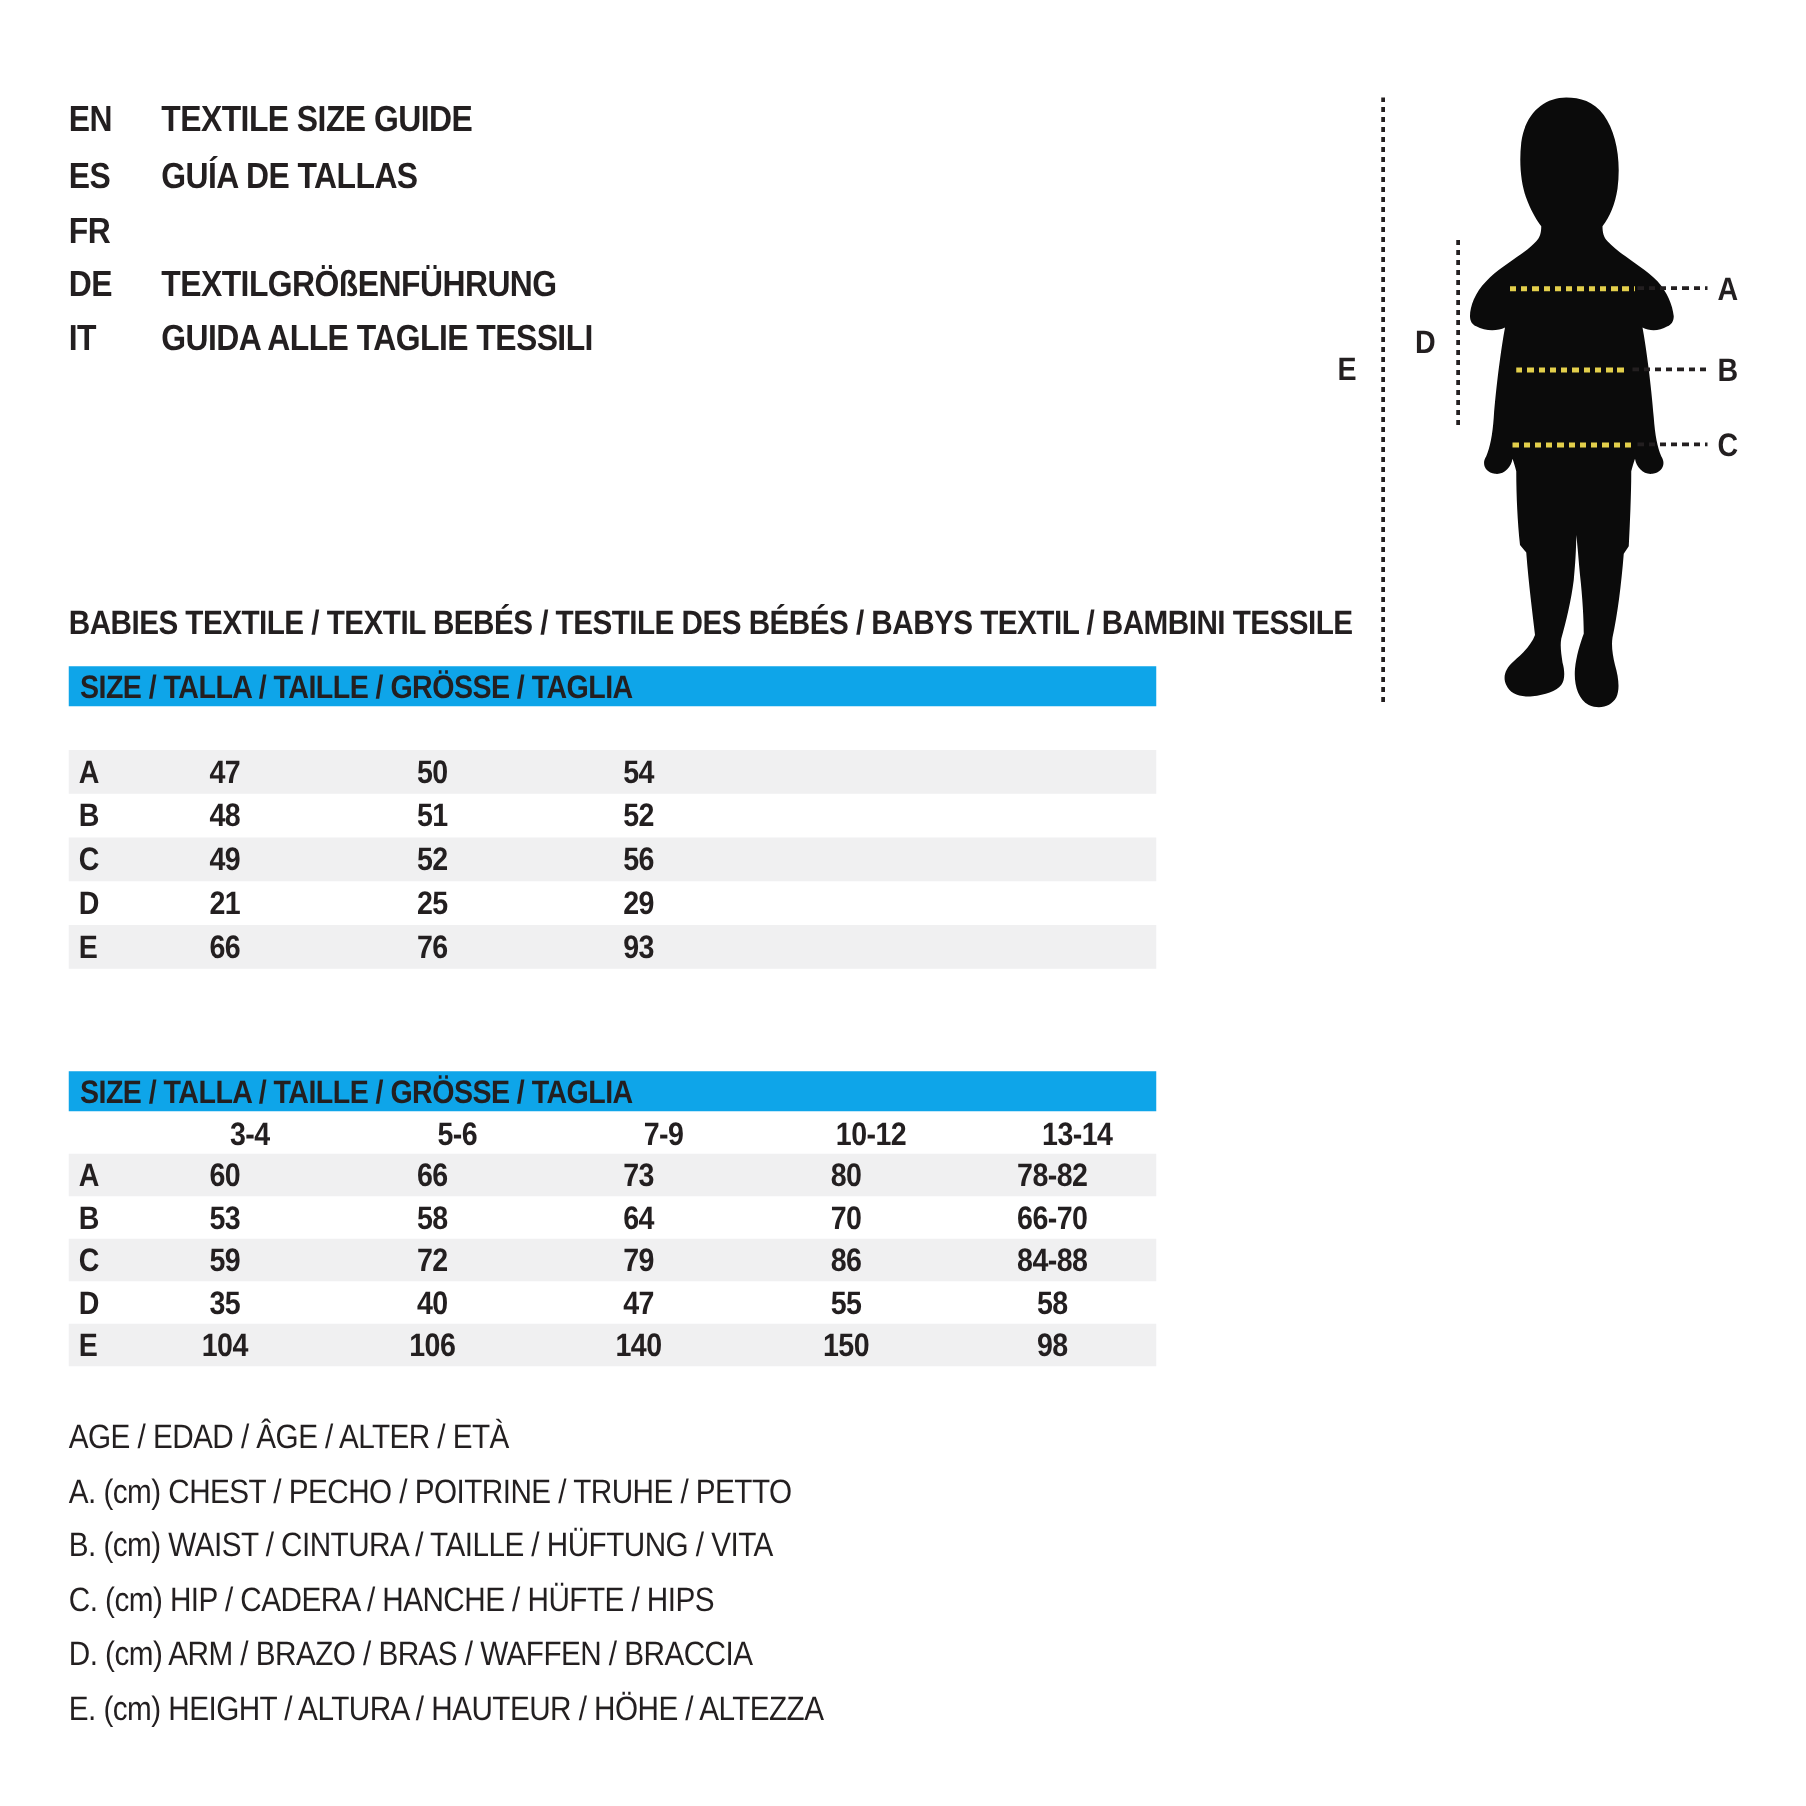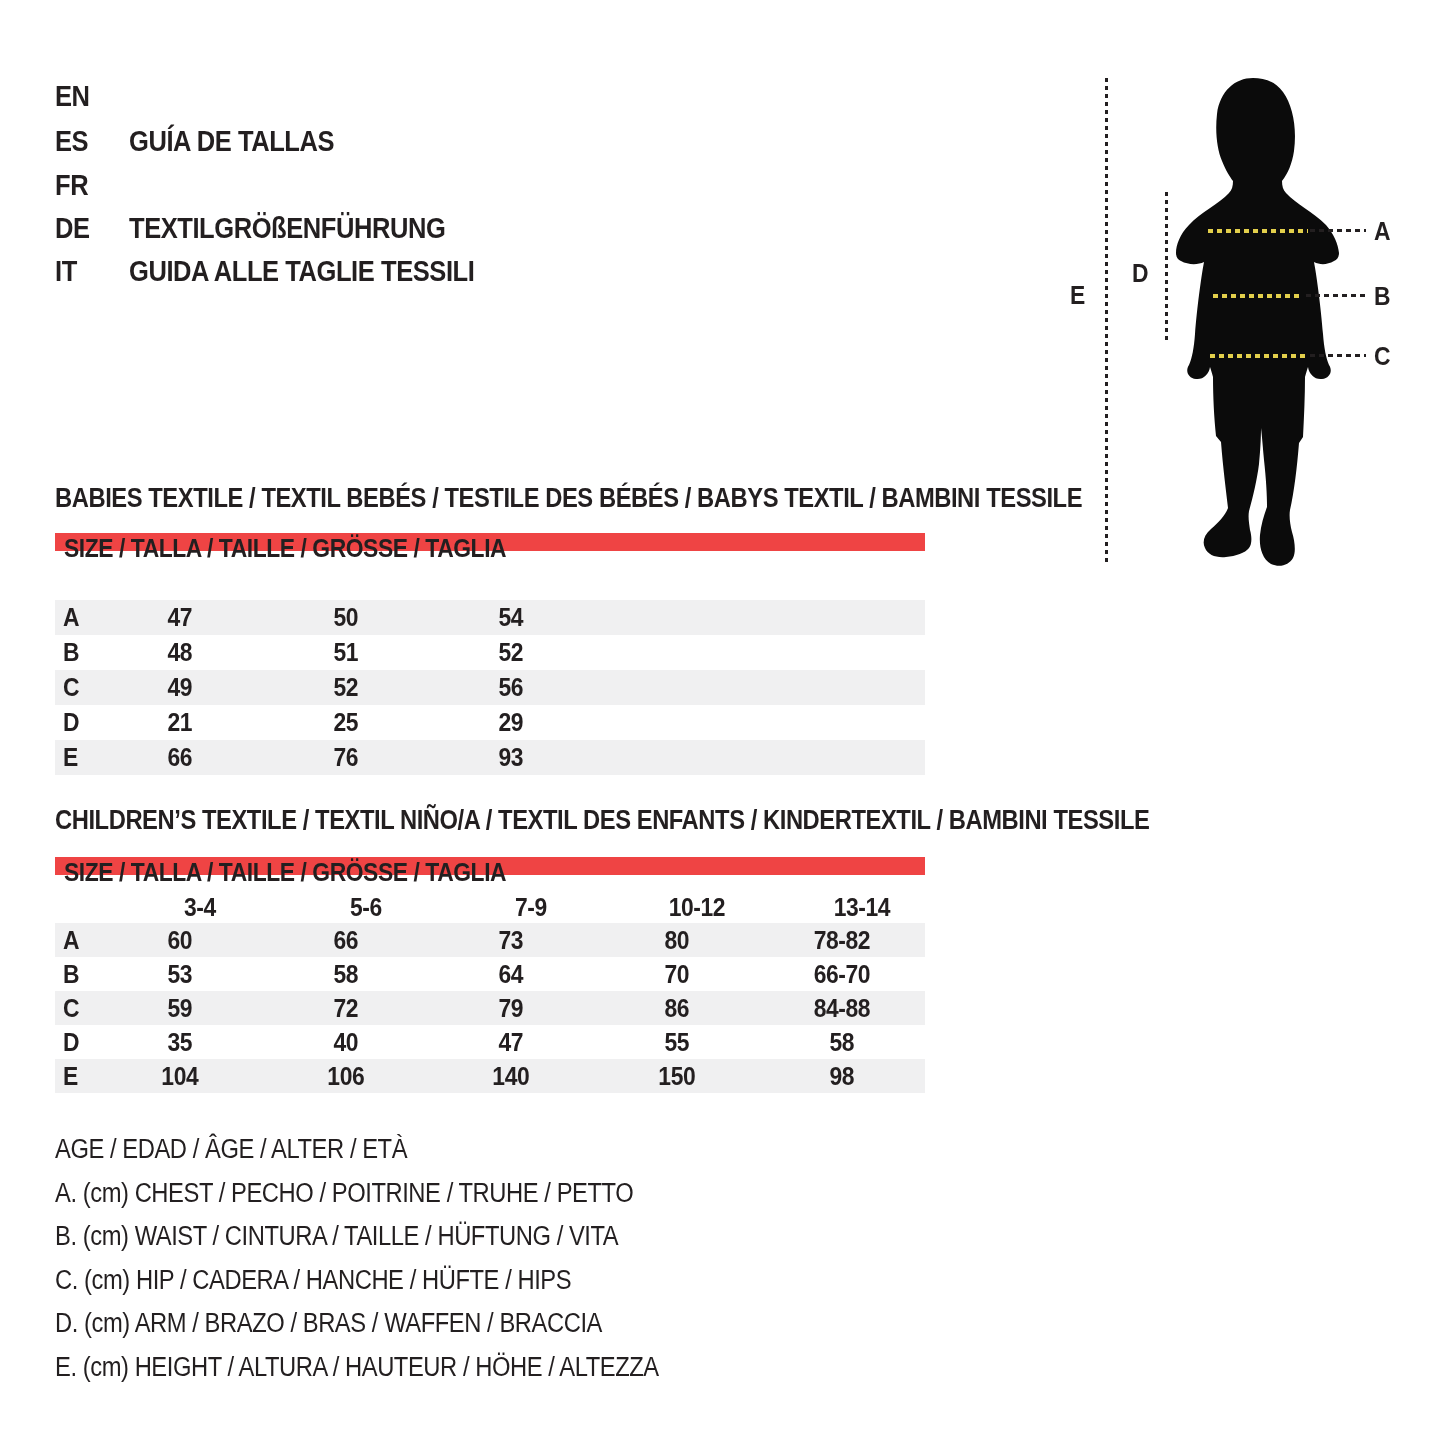--- a/index.html
+++ b/index.html
@@ -28,22 +28,22 @@
            background:repeating-linear-gradient(90deg, var(--yellow) 0 5px, transparent 5px 9px); }
   .kdash { position:absolute; height:3px; z-index:2;
            background:repeating-linear-gradient(90deg, #231f20 0 5px, transparent 5px 9px); }
   .fig-label { position:absolute; font-size:26px; font-weight:bold; letter-spacing:-0.5px; }
   #silhouette { position:absolute; left:1175px; top:76px; width:165px; height:500px; z-index:1; }
 
   
   .section-title { position:absolute; left:55px; font-size:27px; font-weight:bold;
                    letter-spacing:-0.5px; white-space:nowrap; }
   .tbl { position:absolute; left:55px; width:870px; }
-  .size-bar { position:absolute; left:0; width:870px; height:18px; background:#ef4444;
-              display:flex; align-items:flex-start; font-size:26px; font-weight:bold;
+  .size-bar { position:absolute; left:0; width:870px; height:32px; background:#0ea5e9;
+              display:flex; align-items:center; font-size:26px; font-weight:bold;
               letter-spacing:-0.5px; }
   .size-bar > div { padding-left:9px; }
   .grid-row { position:absolute; left:0; width:870px;
               display:grid; grid-template-columns:42px 1fr 1fr 1fr 1fr 1fr;
               align-items:center; font-size:26px; font-weight:bold; letter-spacing:-0.5px; }
   .grid-row .lab { text-align:left; padding-left:8px; }
   .grid-row .val { text-align:center; }
   .stripe { background:#f0f0f1; }
 
   
@@ -51,20 +51,21 @@
                  font-size:27px; font-weight:normal; letter-spacing:-0.5px; white-space:nowrap; }
 </style>
 </head>
 <body>
 
 <div class="abs" style="left:0;top:0;width:1445px;height:1445px;--yellow:#e3cf4b;">
 
   <div>
     <div class="lang-row" style="top:78px;">
       <span class="lang-code"><span class="cxl">EN</span></span>
+      <span><span class="cxl">TEXTILE SIZE GUIDE</span></span>
     </div>
     <div class="lang-row" style="top:123px;">
       <span class="lang-code"><span class="cxl">ES</span></span>
       <span><span class="cxl">GUÍA DE TALLAS</span></span>
     </div>
     <div class="lang-row" style="top:167px;">
       <span class="lang-code"><span class="cxl">FR</span></span>
     </div>
     <div class="lang-row" style="top:210px;">
       <span class="lang-code"><span class="cxl">DE</span></span>
@@ -191,21 +192,20 @@
     <div class="grid-row stripe" style="top:207px;height:35px;">
       <div class="lab"><span class="cxl">E</span></div>
       <div class="val cxc">66</div>
       <div class="val cxc">76</div>
       <div class="val cxc">93</div>
       <div class="val"></div>
         <div class="val"></div>
     </div>
   </div>
 
-  <div class="section-title" style="top:805px;"><span class="cxl">CHILDREN’S TEXTILE / TEXTIL NIÑO/A / TEXTIL DES ENFANTS / KINDERTEXTIL / BAMBINI TESSILE</span></div>
 
   <div class="tbl" style="top:857px;height:238px;">
     <div class="size-bar" style="top:0;">
       <div><span class="cxl">SIZE / TALLA / TAILLE / GRÖSSE / TAGLIA</span></div>
     </div>
     <div class="grid-row" style="top:34px;height:32px;gap:40px;">
       <div class="lab"></div>
       <div class="val cxc">3-4</div>
       <div class="val cxc">5-6</div>
       <div class="val cxc">7-9</div>

